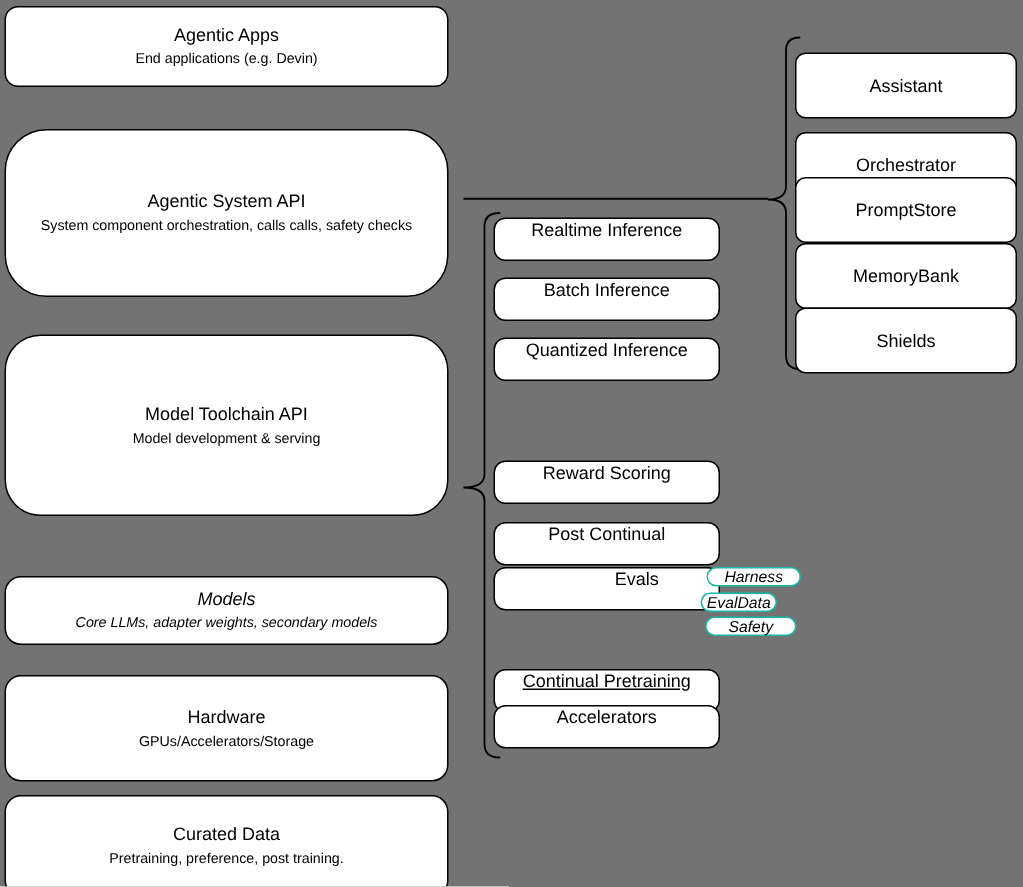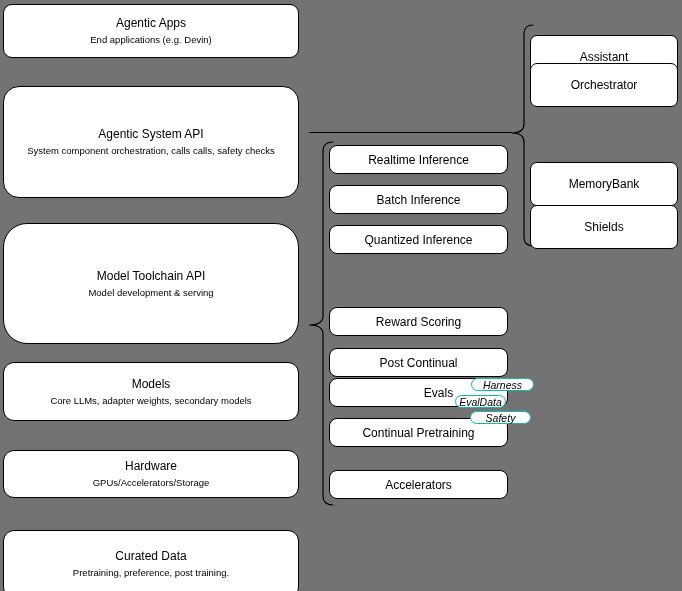--- a/index.html
+++ b/index.html
@@ -30,28 +30,27 @@
     align-items: center;
     justify-content: center;
     text-align: center;
     z-index: 1;
   }
   .lbox .title { font-size: 12px; line-height: 14px; }
   .lbox .subtitle { font-size: 9.5px; line-height: 12px; margin-top: 4px; }
   .mbox {
     position: absolute;
     left: 329px;
-    width: 179px;
+    width: 151px;
     height: 29px;
     background: #ffffff;
     border: 1px solid #000000;
     border-radius: 8px;
     box-sizing: border-box;
     display: flex;
-    align-items: center;
     justify-content: center;
     text-align: center;
     font-size: 12px;
     z-index: 1;
   }
   .rbox {
     position: absolute;
     left: 530px;
     width: 148px;
     height: 44px;
@@ -90,36 +89,36 @@
     <line x1="309" y1="132.5" x2="512" y2="132.5" stroke="#000000" stroke-width="1.2" fill="none"></line>
     <path d="M 533 25 Q 524 25 524 34 L 524 124 Q 524 133 512 133 Q 524 133 524 142 L 524 237 Q 524 246 533 246" stroke="#000000" stroke-width="1.2" fill="none" stroke-linecap="round"></path>
     <path d="M 333 142 Q 323 142 323 151 L 323 316 Q 323 325 309 325 Q 323 325 323 334 L 323 496 Q 323 505 333 505" stroke="#000000" stroke-width="1.2" fill="none" stroke-linecap="round"></path>
   </svg>
 
   <div class="lbox" style="top:4px;height:54px;border-radius:9px;">
     <div class="title">Agentic Apps</div>
     <div class="subtitle">End applications (e.g. Devin)</div>
   </div>
 
-  <div class="lbox" style="top:86px;height:112px;border-radius:16px;">
+  <div class="lbox" style="top:86px;height:112px;border-radius:28px;">
     <div class="title">Agentic System API</div>
     <div class="subtitle">System component orchestration, calls calls, safety checks</div>
   </div>
 
   <div class="lbox" style="top:223px;height:121px;border-radius:24px;">
     <div class="title">Model Toolchain API</div>
     <div class="subtitle">Model development &amp; serving</div>
   </div>
 
-  <div class="lbox" style="top:362px;height:59px;border-radius:11px;">
+  <div class="lbox" style="top:384px;height:46px;border-radius:11px;font-style:italic;">
     <div class="title">Models</div>
     <div class="subtitle">Core LLMs, adapter weights, secondary models</div>
   </div>
 
-  <div class="lbox" style="top:450px;height:48px;border-radius:11px;">
+  <div class="lbox" style="top:450px;height:71px;border-radius:11px;">
     <div class="title">Hardware</div>
     <div class="subtitle">GPUs/Accelerators/Storage</div>
   </div>
 
   <div class="lbox" style="top:530px;height:68px;border-radius:11px;">
     <div class="title">Curated Data</div>
     <div class="subtitle">Pretraining, preference, post training.</div>
   </div>
 
   <div class="mbox" style="top:145px;">
@@ -133,42 +132,45 @@
   </div>
   <div class="mbox" style="top:307px;">
     <span>Reward Scoring</span>
   </div>
   <div class="mbox" style="top:348px;">
     <span>Post Continual</span>
   </div>
   <div class="mbox" style="top:378px;padding-left:40px;">
     <span>Evals</span>
   </div>
-  <div class="mbox" style="top:418px;">
+  <div class="mbox" style="top:446px;text-decoration:underline;">
     <span>Continual Pretraining</span>
   </div>
   <div class="mbox" style="top:470px;">
     <span>Accelerators</span>
   </div>
 
   <div class="pill" style="left:471px;top:378px;width:63px;height:13px;">
     <span>Harness</span>
   </div>
-  <div class="pill" style="left:455px;top:395px;width:51px;height:13px;text-align:right;">
+  <div class="pill" style="left:467px;top:395px;width:51px;height:13px;text-align:right;">
     <span>EvalData</span>
   </div>
   <div class="pill" style="left:470px;top:411px;width:61px;height:13px;">
     <span>Safety</span>
   </div>
 
   <div class="rbox" style="top:35px;">
     <span>Assistant</span>
   </div>
-  <div class="rbox" style="top:63px;">
+  <div class="rbox" style="top:88px;">
     <span>Orchestrator</span>
+  </div>
+  <div class="rbox" style="top:118px;">
+    <span>PromptStore</span>
   </div>
   <div class="rbox" style="top:162px;">
     <span>MemoryBank</span>
   </div>
   <div class="rbox" style="top:205px;">
     <span>Shields</span>
   </div>
 
 </div>
 

